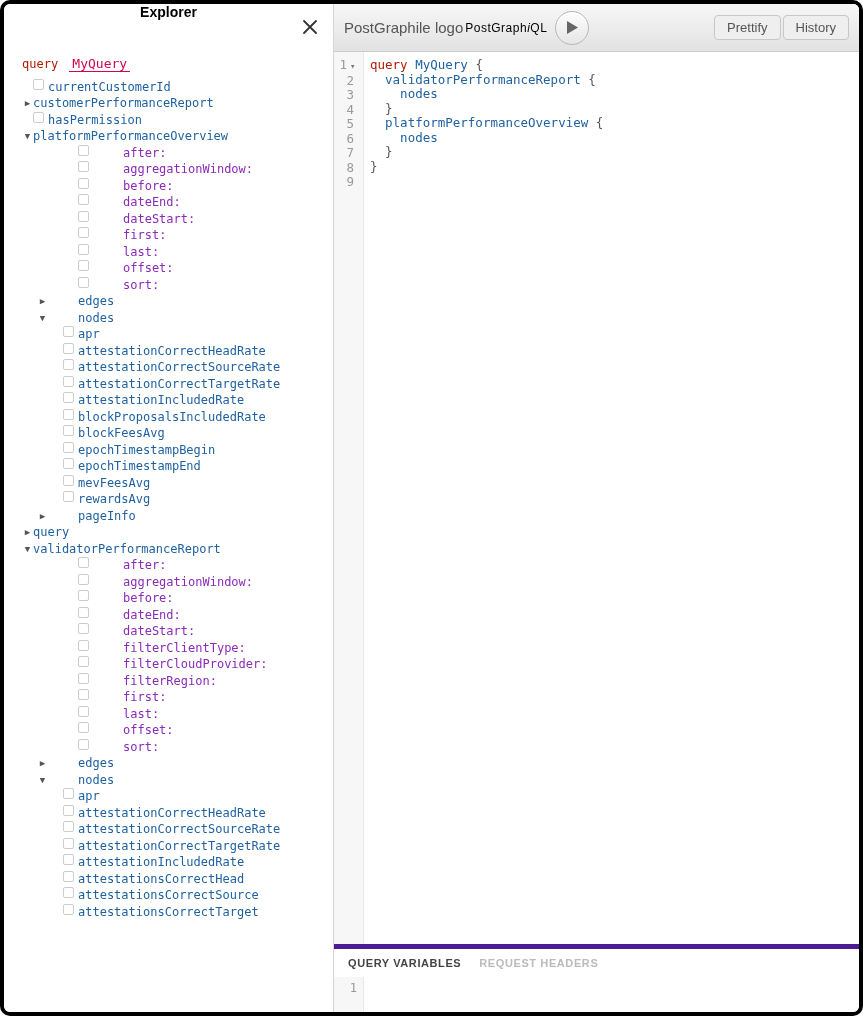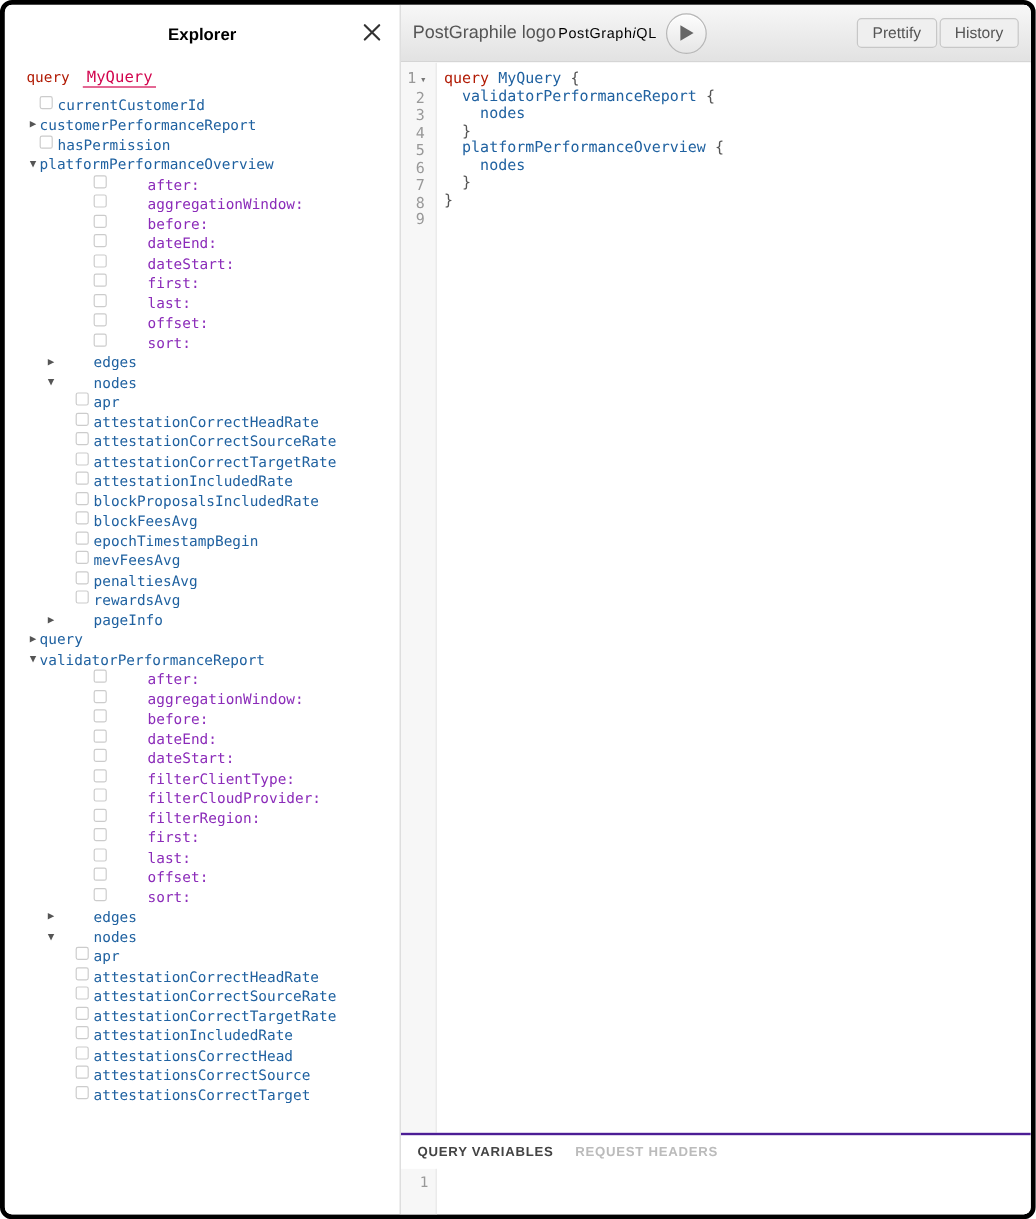--- a/index.html
+++ b/index.html
@@ -19,21 +19,21 @@
 .explorer {
   width: 330px;
   background: #fff;
   border-right: 1px solid #d6d6d6;
   display: flex;
   flex-direction: column;
   position: relative;
 }
 .explorer-header {
   display: flex;
-  align-items: center;
+  align-items: flex-start;
   justify-content: center;
   height: 48px;
   padding: 0 16px;
   position: relative;
 }
 .explorer-title {
   font-weight: 600;
   font-size: 14px;
 }
 .close-icon {
@@ -155,21 +155,21 @@
   line-height: 14.5px;
   white-space: pre;
 }
 .c-kw { color: #b11a04; }
 .c-def { color: #1f61a0; }
 .c-attr { color: #1f61a0; }
 .c-punc { color: #555; }
 
 
 .vars {
-  border-top: 2px solid #4c1d95;
+  border-top: 5px solid #4c1d95;
   height: 68px;
   display: flex;
   flex-direction: column;
 }
 .vars-tabs {
   display: flex;
   gap: 18px;
   padding: 8px 14px;
   font-size: 11px;
   letter-spacing: 0.6px;
@@ -314,26 +314,26 @@
         <span class="field">blockFeesAvg</span>
       </div>
       <div class="tree-row ind3">
         <span class="toggle"></span>
         <span class="cb"></span>
         <span class="field">epochTimestampBegin</span>
       </div>
       <div class="tree-row ind3">
         <span class="toggle"></span>
         <span class="cb"></span>
+        <span class="field">epochTimestampEnd</span>
+      </div>
+      <div class="tree-row ind3">
+        <span class="toggle"></span>
+        <span class="cb"></span>
         <span class="field">mevFeesAvg</span>
-      </div>
-      <div class="tree-row ind3">
-        <span class="toggle"></span>
-        <span class="cb"></span>
-        <span class="field">penaltiesAvg</span>
       </div>
       <div class="tree-row ind3">
         <span class="toggle"></span>
         <span class="cb"></span>
         <span class="field">rewardsAvg</span>
       </div>
       <div class="tree-row ind2">
         <span class="toggle">▶</span>
         <span class="field">pageInfo</span>
       </div>

